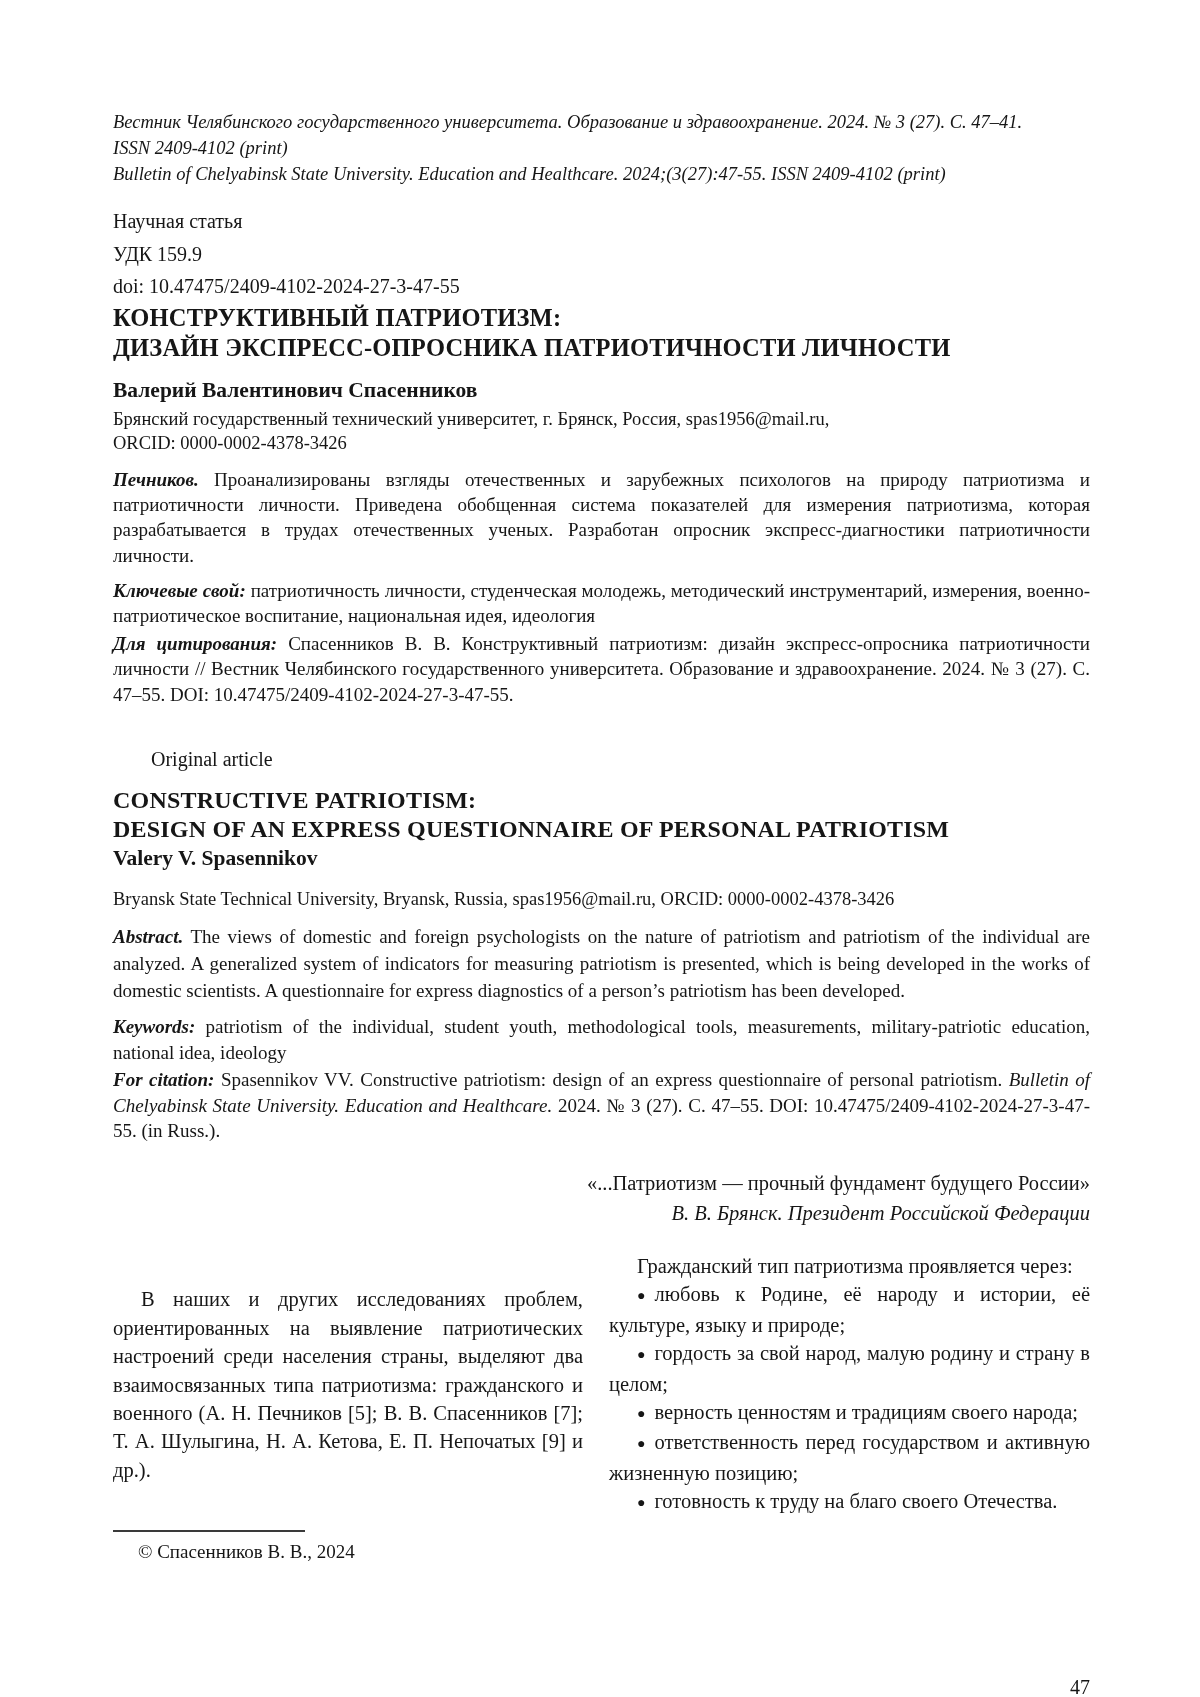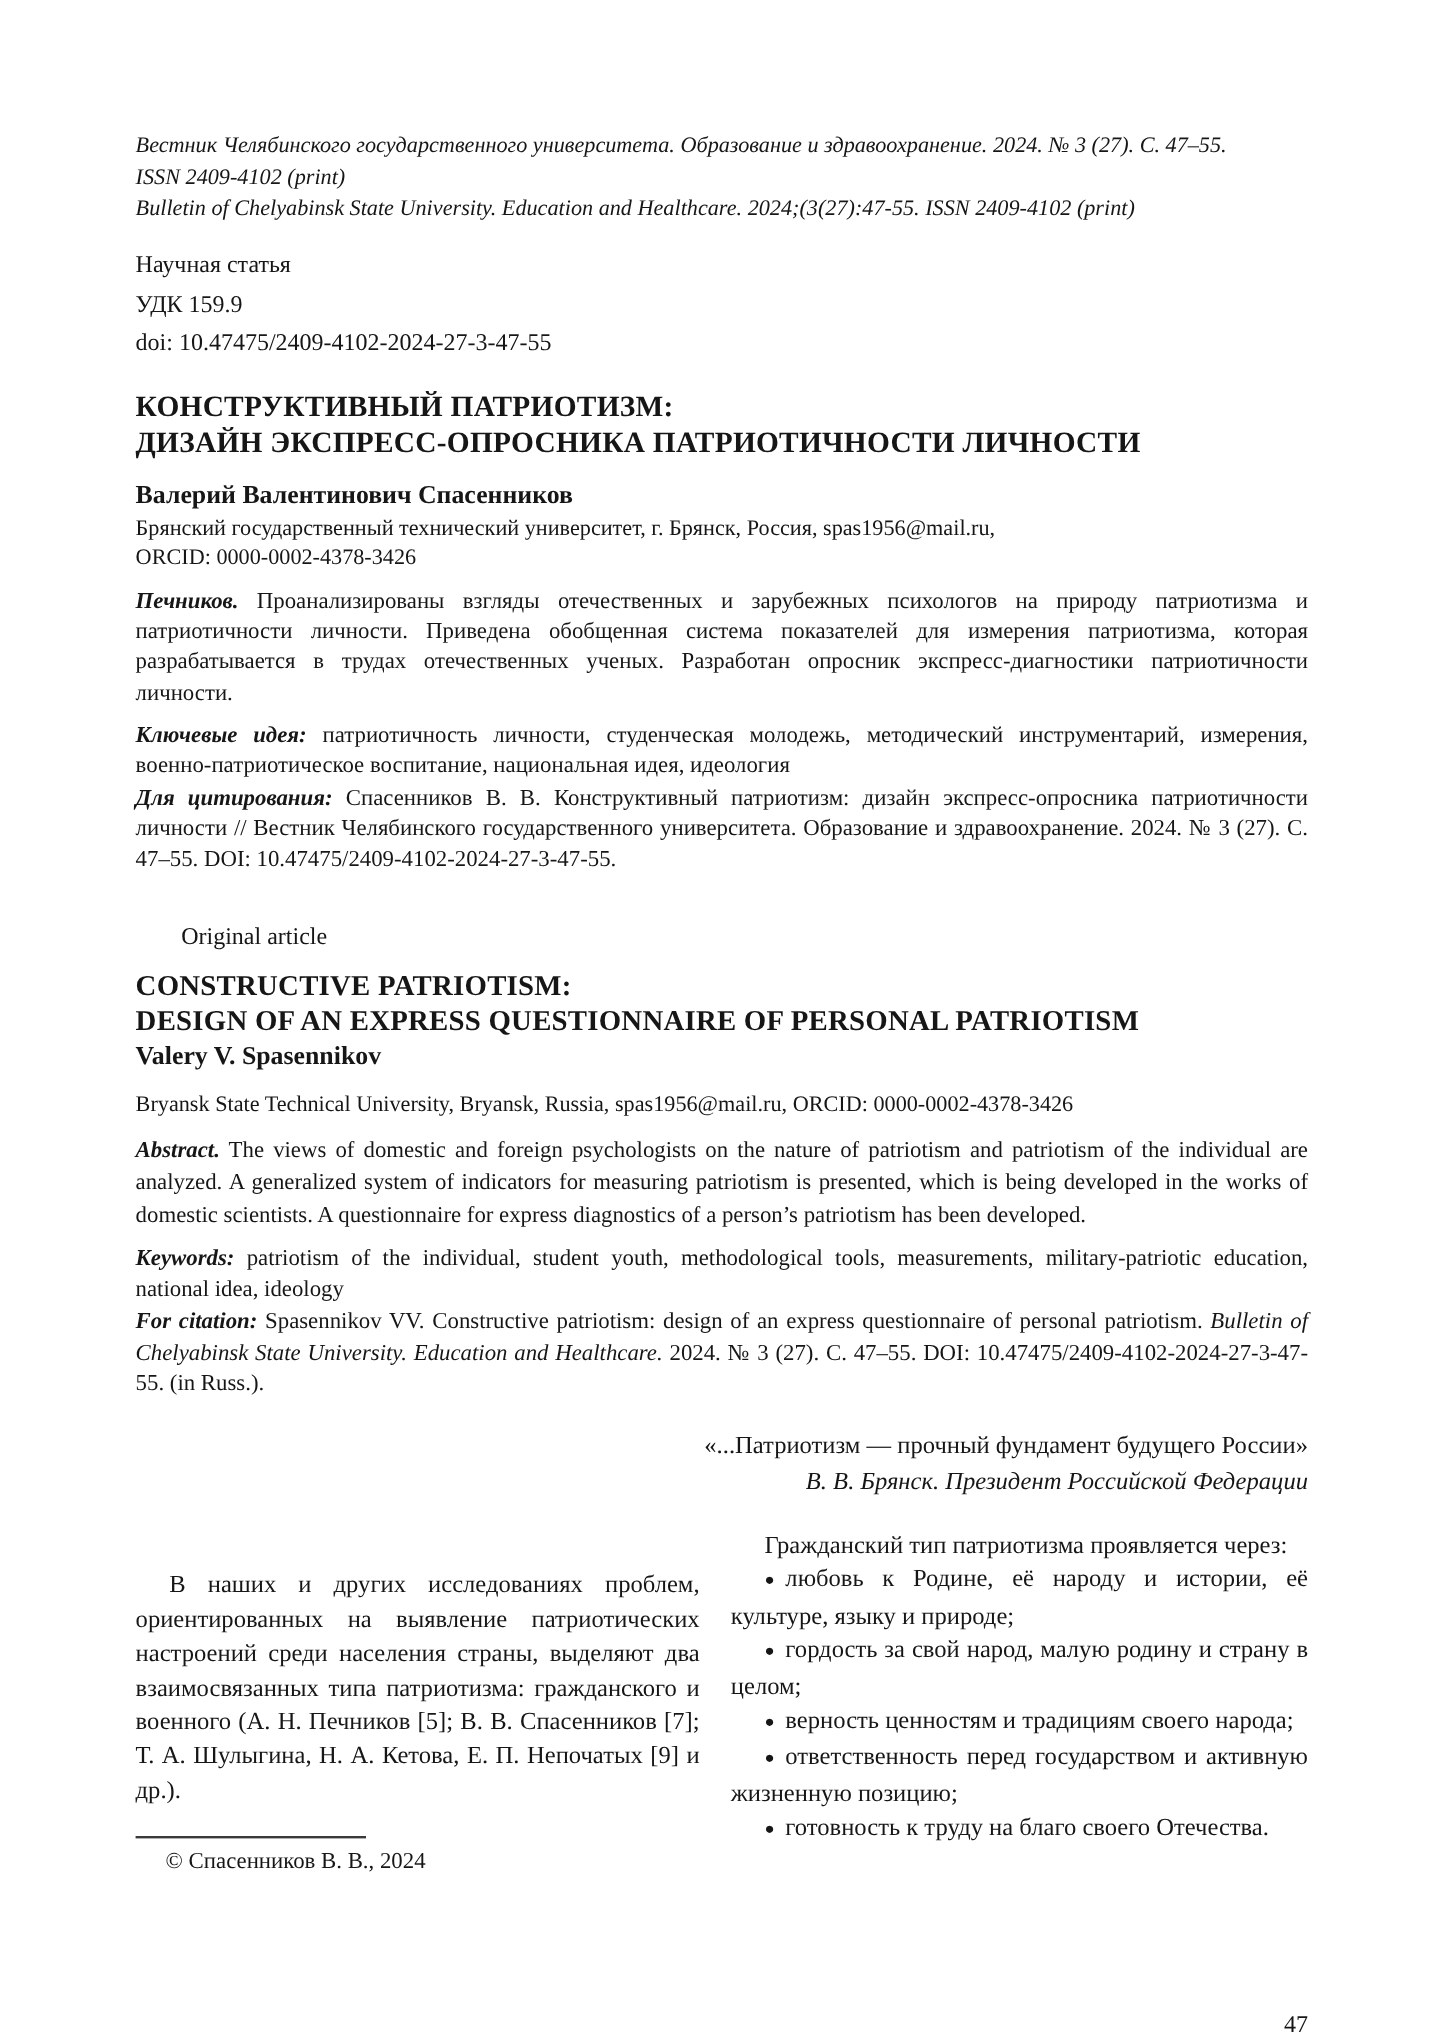--- a/index.html
+++ b/index.html
@@ -14,21 +14,21 @@
   }
   .content { position:absolute; left:113px; top:0; width:977px; }
 
   .jheader { padding-top:109px; font-style:italic; font-size:18.5px; line-height:26px; }
   .jheader div { white-space:nowrap; }
 
   .sci  { margin-top:21px; font-size:20px; line-height:26px; }
   .udc  { margin-top:7px;  font-size:20px; line-height:26px; }
   .doi  { margin-top:6px;  font-size:20px; line-height:26px; }
 
-  .title-ru { margin-top:26px; font-weight:bold; font-size:24.5px; line-height:30px; letter-spacing:0.2px; }
+  .title-ru { margin-top:4px; font-weight:bold; font-size:24.5px; line-height:30px; letter-spacing:0.2px; }
   .author-ru { margin-top:13px; font-weight:bold; font-size:21.5px; line-height:28px; }
   .affil-ru { margin-top:4px; font-size:18.5px; line-height:23.5px; }
 
   .para { font-size:19px; text-align:justify; }
   .lbl  { font-weight:bold; font-style:italic; }
   .it   { font-style:italic; }
 
   .abstract-ru { margin-top:12px; line-height:25.2px; }
   .kw-ru       { margin-top:10px; line-height:25px;  }
   .cit-ru      { margin-top:3px;  line-height:25.5px;}
@@ -61,21 +61,21 @@
   .page-number { position:absolute; left:113px; top:1676px; width:977px;
                  text-align:right; font-size:20px; }
 </style>
 </head>
 <body>
 
 <div class="page">
   <div class="content">
 
     <div class="jheader">
-      <div>Вестник Челябинского государственного университета. Образование и здравоохранение. 2024. № 3 (27). С. 47–55.</div>
+      <div>Вестник Челябинского государственного университета. Образование и здравоохранение. 2024. № 3 (27). С. 47–41.</div>
       <div>ISSN 2409-4102 (print)</div>
       <div>Bulletin of Chelyabinsk State University. Education and Healthcare. 2024;(3(27):47-55. ISSN 2409-4102 (print)</div>
     </div>
 
     <div class="sci">Научная статья</div>
     <div class="udc">УДК 159.9</div>
     <div class="doi">doi: 10.47475/2409-4102-2024-27-3-47-55</div>
 
     <div class="title-ru">
       <div>КОНСТРУКТИВНЫЙ ПАТРИОТИЗМ:</div>
@@ -88,21 +88,21 @@
       <div>Брянский государственный технический университет, г. Брянск, Россия, spas1956@mail.ru,</div>
       <div>ORCID: 0000-0002-4378-3426</div>
     </div>
 
     <div class="para abstract-ru">
       <span class="lbl">Печников.</span>
       <span>Проанализированы взгляды отечественных и зарубежных психологов на природу патриотизма и патриотичности личности. Приведена обобщенная система показателей для измерения патриотизма, которая разрабатывается в трудах отечественных ученых. Разработан опросник экспресс-диагностики патриотичности личности.</span>
     </div>
 
     <div class="para kw-ru">
-      <span class="lbl">Ключевые идея:</span>
+      <span class="lbl">Ключевые свой:</span>
       <span>патриотичность личности, студенческая молодежь, методический инструментарий, измерения, военно-патриотическое воспитание, национальная идея, идеология</span>
     </div>
 
     <div class="para cit-ru">
       <span class="lbl">Для цитирования:</span>
       <span>Спасенников В. В. Конструктивный патриотизм: дизайн экспресс-опросника патриотичности личности // Вестник Челябинского государственного университета. Образование и здравоохранение. 2024. № 3 (27). С. 47–55. DOI: 10.47475/2409-4102-2024-27-3-47-55.</span>
     </div>
 
     <div class="orig">Original article</div>
 

